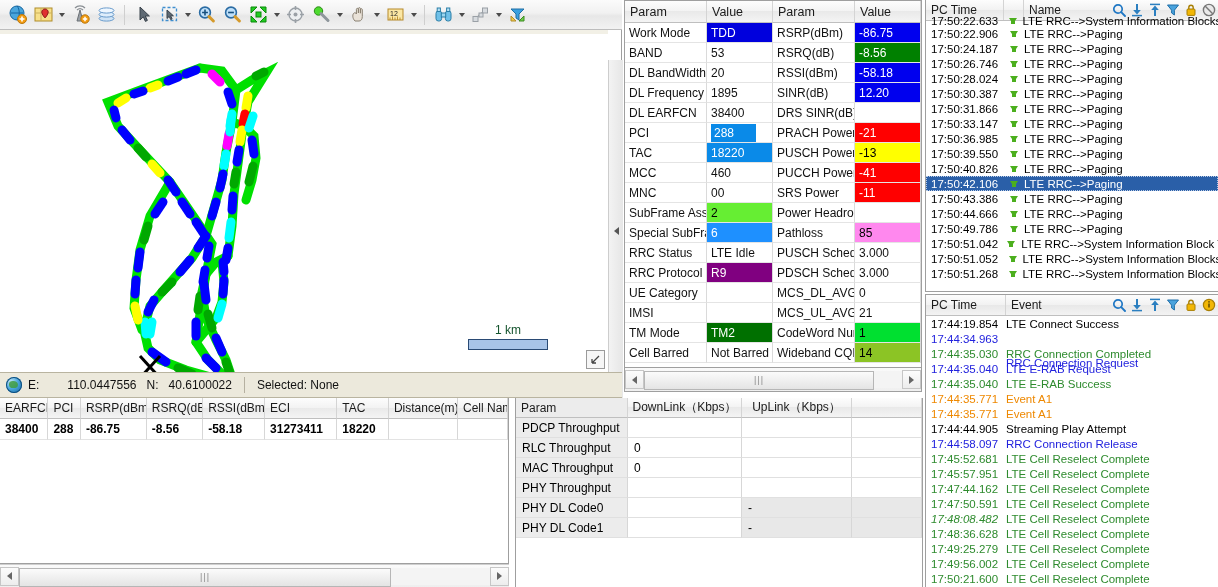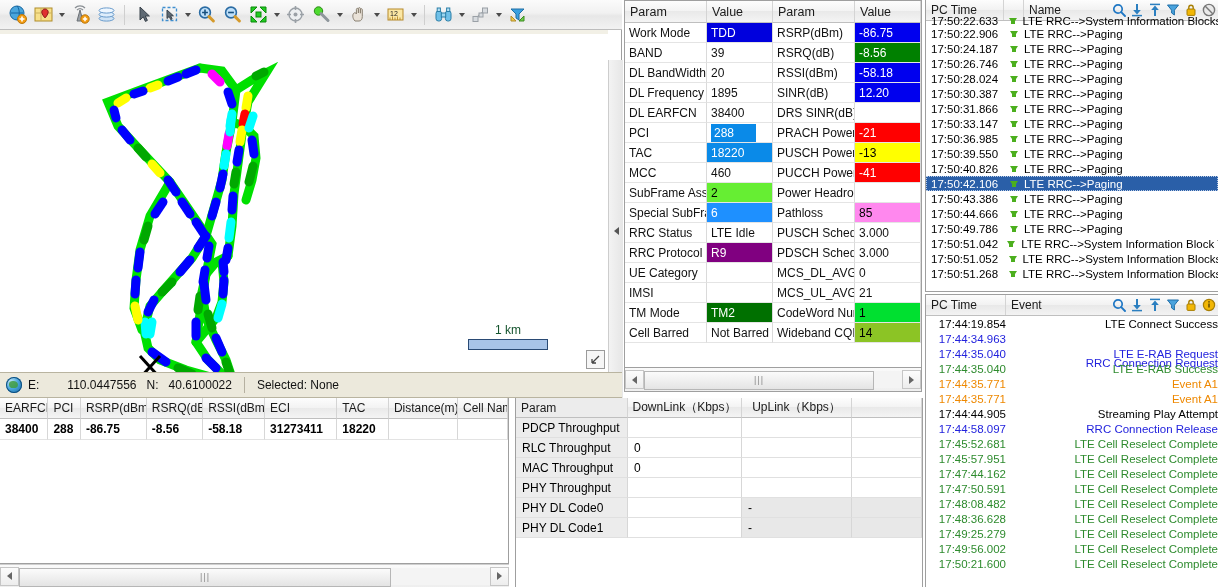--- a/index.html
+++ b/index.html
@@ -128,21 +128,21 @@
   .hicons{display:flex;align-items:center;gap:3px;padding-left:4px;flex:1 1 auto;justify-content:flex-end;padding-right:2px;}
   .hicon{width:15px;height:15px;display:flex;align-items:center;justify-content:center;}
   .msgrow{display:flex;align-items:center;height:15px;font-size:11.5px;white-space:nowrap;}
   .msgrow .t{width:78px;padding-left:5px;box-sizing:border-box;}
   .msgrow .d{width:20px;display:flex;align-items:center;justify-content:center;}
   .msgrow .n{flex:1 1 auto;overflow:hidden;}
   .msgrow.sel{background:#2a5fa8;color:#fff;outline:1px dotted #b9cbe6;outline-offset:-1px;}
   .arrowdn{display:block;width:0;height:0;border-left:4px solid transparent;
            border-right:4px solid transparent;border-top:6px solid #4caf1e;position:relative;}
   .arrowdn:before{content:"";position:absolute;left:-2px;top:-6px;width:4px;height:6px;background:#4caf1e;}
-  .evtrow{display:flex;align-items:center;height:15px;font-size:11.5px;white-space:nowrap;text-align:right;}
+  .evtrow{display:flex;align-items:center;height:15px;font-size:11.5px;white-space:nowrap;}
   .evtrow .t{width:80px;padding-left:5px;box-sizing:border-box;}
   .evtrow .e{flex:1 1 auto;overflow:hidden;}
 </style>
 </head>
 <body>
 
 <div class="app">
 
   <div id="toolbar" class="panel">
     <div class="tbtn">
@@ -500,21 +500,21 @@
     </div>
     <div id="parambody">
         <div class="row">
           <div class="pcell pk">Work Mode</div>
           <div class="pcell pv" style="background: rgb(0, 0, 221); color: rgb(255, 255, 255);">TDD</div>
           <div class="pcell pk">RSRP(dBm)</div>
           <div class="pcell pv" style="background: rgb(0, 0, 238); color: rgb(255, 255, 255);">-86.75</div>
         </div>
         <div class="row">
           <div class="pcell pk">BAND</div>
-          <div class="pcell pv">39</div>
+          <div class="pcell pv">53</div>
           <div class="pcell pk">RSRQ(dB)</div>
           <div class="pcell pv" style="background: rgb(0, 128, 0); color: rgb(255, 255, 255);">-8.56</div>
         </div>
         <div class="row">
           <div class="pcell pk">DL BandWidth</div>
           <div class="pcell pv">20</div>
           <div class="pcell pk">RSSI(dBm)</div>
           <div class="pcell pv" style="background: rgb(0, 0, 238); color: rgb(255, 255, 255);">-58.18</div>
         </div>
         <div class="row">
@@ -541,20 +541,26 @@
           <div class="pcell pk">TAC</div>
           <div class="pcell pv" style="background: rgb(10, 138, 232); color: rgb(255, 255, 255);">18220</div>
           <div class="pcell pk">PUSCH Power</div>
           <div class="pcell pv" style="background: rgb(255, 255, 0); color: rgb(0, 0, 0);">-13</div>
         </div>
         <div class="row">
           <div class="pcell pk">MCC</div>
           <div class="pcell pv">460</div>
           <div class="pcell pk">PUCCH Power</div>
           <div class="pcell pv" style="background: rgb(255, 0, 0); color: rgb(255, 255, 255);">-41</div>
+        </div>
+        <div class="row">
+          <div class="pcell pk">MNC</div>
+          <div class="pcell pv">00</div>
+          <div class="pcell pk">SRS Power</div>
+          <div class="pcell pv" style="background: rgb(255, 0, 0); color: rgb(255, 255, 255);">-11</div>
         </div>
         <div class="row">
           <div class="pcell pk">SubFrame Assig</div>
           <div class="pcell pv" style="background: rgb(102, 238, 51); color: rgb(0, 0, 0);">2</div>
           <div class="pcell pk">Power Headroo</div>
           <div class="pcell pv"></div>
         </div>
         <div class="row">
           <div class="pcell pk">Special SubFra</div>
           <div class="pcell pv" style="background: rgb(30, 144, 255); color: rgb(255, 255, 255);">6</div>
@@ -837,20 +843,24 @@
     <div id="evtbody">
         <div class="evtrow">
           <div class="t" style="color: rgb(0, 0, 0);">17:44:19.854</div>
           <div class="e" style="color: rgb(0, 0, 0);">LTE Connect Success</div>
         </div>
         <div class="evtrow">
           <div class="t" style="color: rgb(34, 34, 221);">17:44:34.963</div>
           <div class="e" style="color: rgb(34, 34, 221); margin-top: 48px;">RRC Connection Request</div>
         </div>
         <div class="evtrow">
+          <div class="t" style="color: rgb(46, 139, 46);">17:44:35.030</div>
+          <div class="e" style="color: rgb(46, 139, 46);">RRC Connection Completed</div>
+        </div>
+        <div class="evtrow">
           <div class="t" style="color: rgb(34, 34, 221);">17:44:35.040</div>
           <div class="e" style="color: rgb(34, 34, 221);">LTE E-RAB Request</div>
         </div>
         <div class="evtrow">
           <div class="t" style="color: rgb(46, 139, 46);">17:44:35.040</div>
           <div class="e" style="color: rgb(46, 139, 46);">LTE E-RAB Success</div>
         </div>
         <div class="evtrow">
           <div class="t" style="color: rgb(238, 136, 0);">17:44:35.771</div>
           <div class="e" style="color: rgb(238, 136, 0);">Event A1</div>
@@ -877,21 +887,21 @@
         </div>
         <div class="evtrow">
           <div class="t" style="color: rgb(46, 139, 46);">17:47:44.162</div>
           <div class="e" style="color: rgb(46, 139, 46);">LTE Cell Reselect Complete</div>
         </div>
         <div class="evtrow">
           <div class="t" style="color: rgb(46, 139, 46);">17:47:50.591</div>
           <div class="e" style="color: rgb(46, 139, 46);">LTE Cell Reselect Complete</div>
         </div>
         <div class="evtrow">
-          <div class="t" style="color: rgb(46, 139, 46);">17:48:08.482</div>
+          <div class="t" style="color: rgb(46, 139, 46); font-style: italic;">17:48:08.482</div>
           <div class="e" style="color: rgb(46, 139, 46);">LTE Cell Reselect Complete</div>
         </div>
         <div class="evtrow">
           <div class="t" style="color: rgb(46, 139, 46);">17:48:36.628</div>
           <div class="e" style="color: rgb(46, 139, 46);">LTE Cell Reselect Complete</div>
         </div>
         <div class="evtrow">
           <div class="t" style="color: rgb(46, 139, 46);">17:49:25.279</div>
           <div class="e" style="color: rgb(46, 139, 46);">LTE Cell Reselect Complete</div>
         </div>

